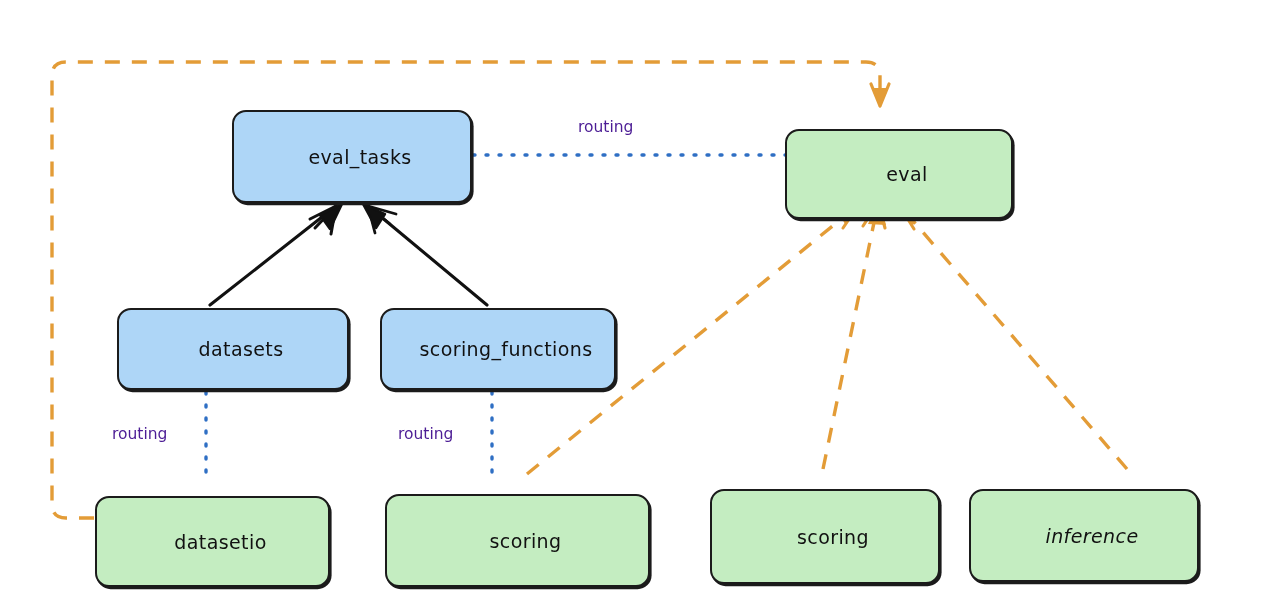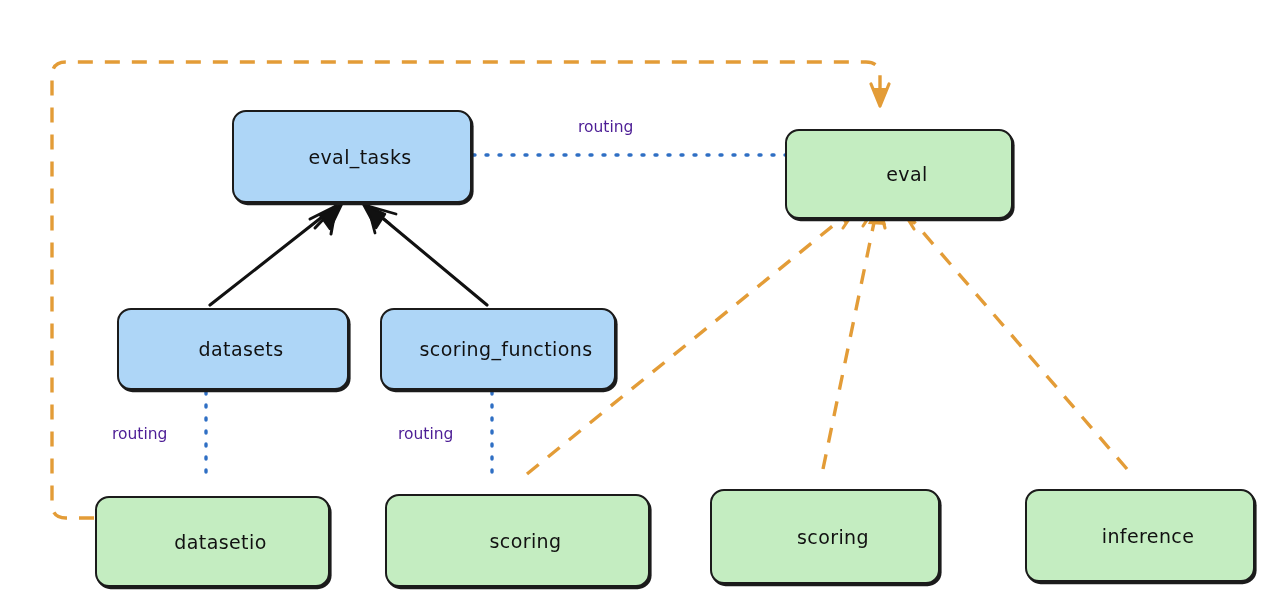--- a/index.html
+++ b/index.html
@@ -133,21 +133,21 @@
   </div>
 
   <div class="node green" style="left:385px; top:475px; width:265px; height:93px;">
     <span class="node-label">scoring</span>
   </div>
 
   <div class="node green" style="left:710px; top:470px; width:230px; height:95px;">
     <span class="node-label">scoring</span>
   </div>
 
-  <div class="node green" style="left:1025px; top:470px; width:230px; height:93px;">
+  <div class="node green" style="left:969px; top:470px; width:230px; height:93px;font-style:italic;">
     <span class="node-label">inference</span>
   </div>
 
   <span class="edge-label" style="left:578px; top:118px;">routing</span>
 
   <span class="edge-label" style="left:112px; top:425px;">routing</span>
 
   <span class="edge-label" style="left:398px; top:425px;">routing</span>
 
 </div>

